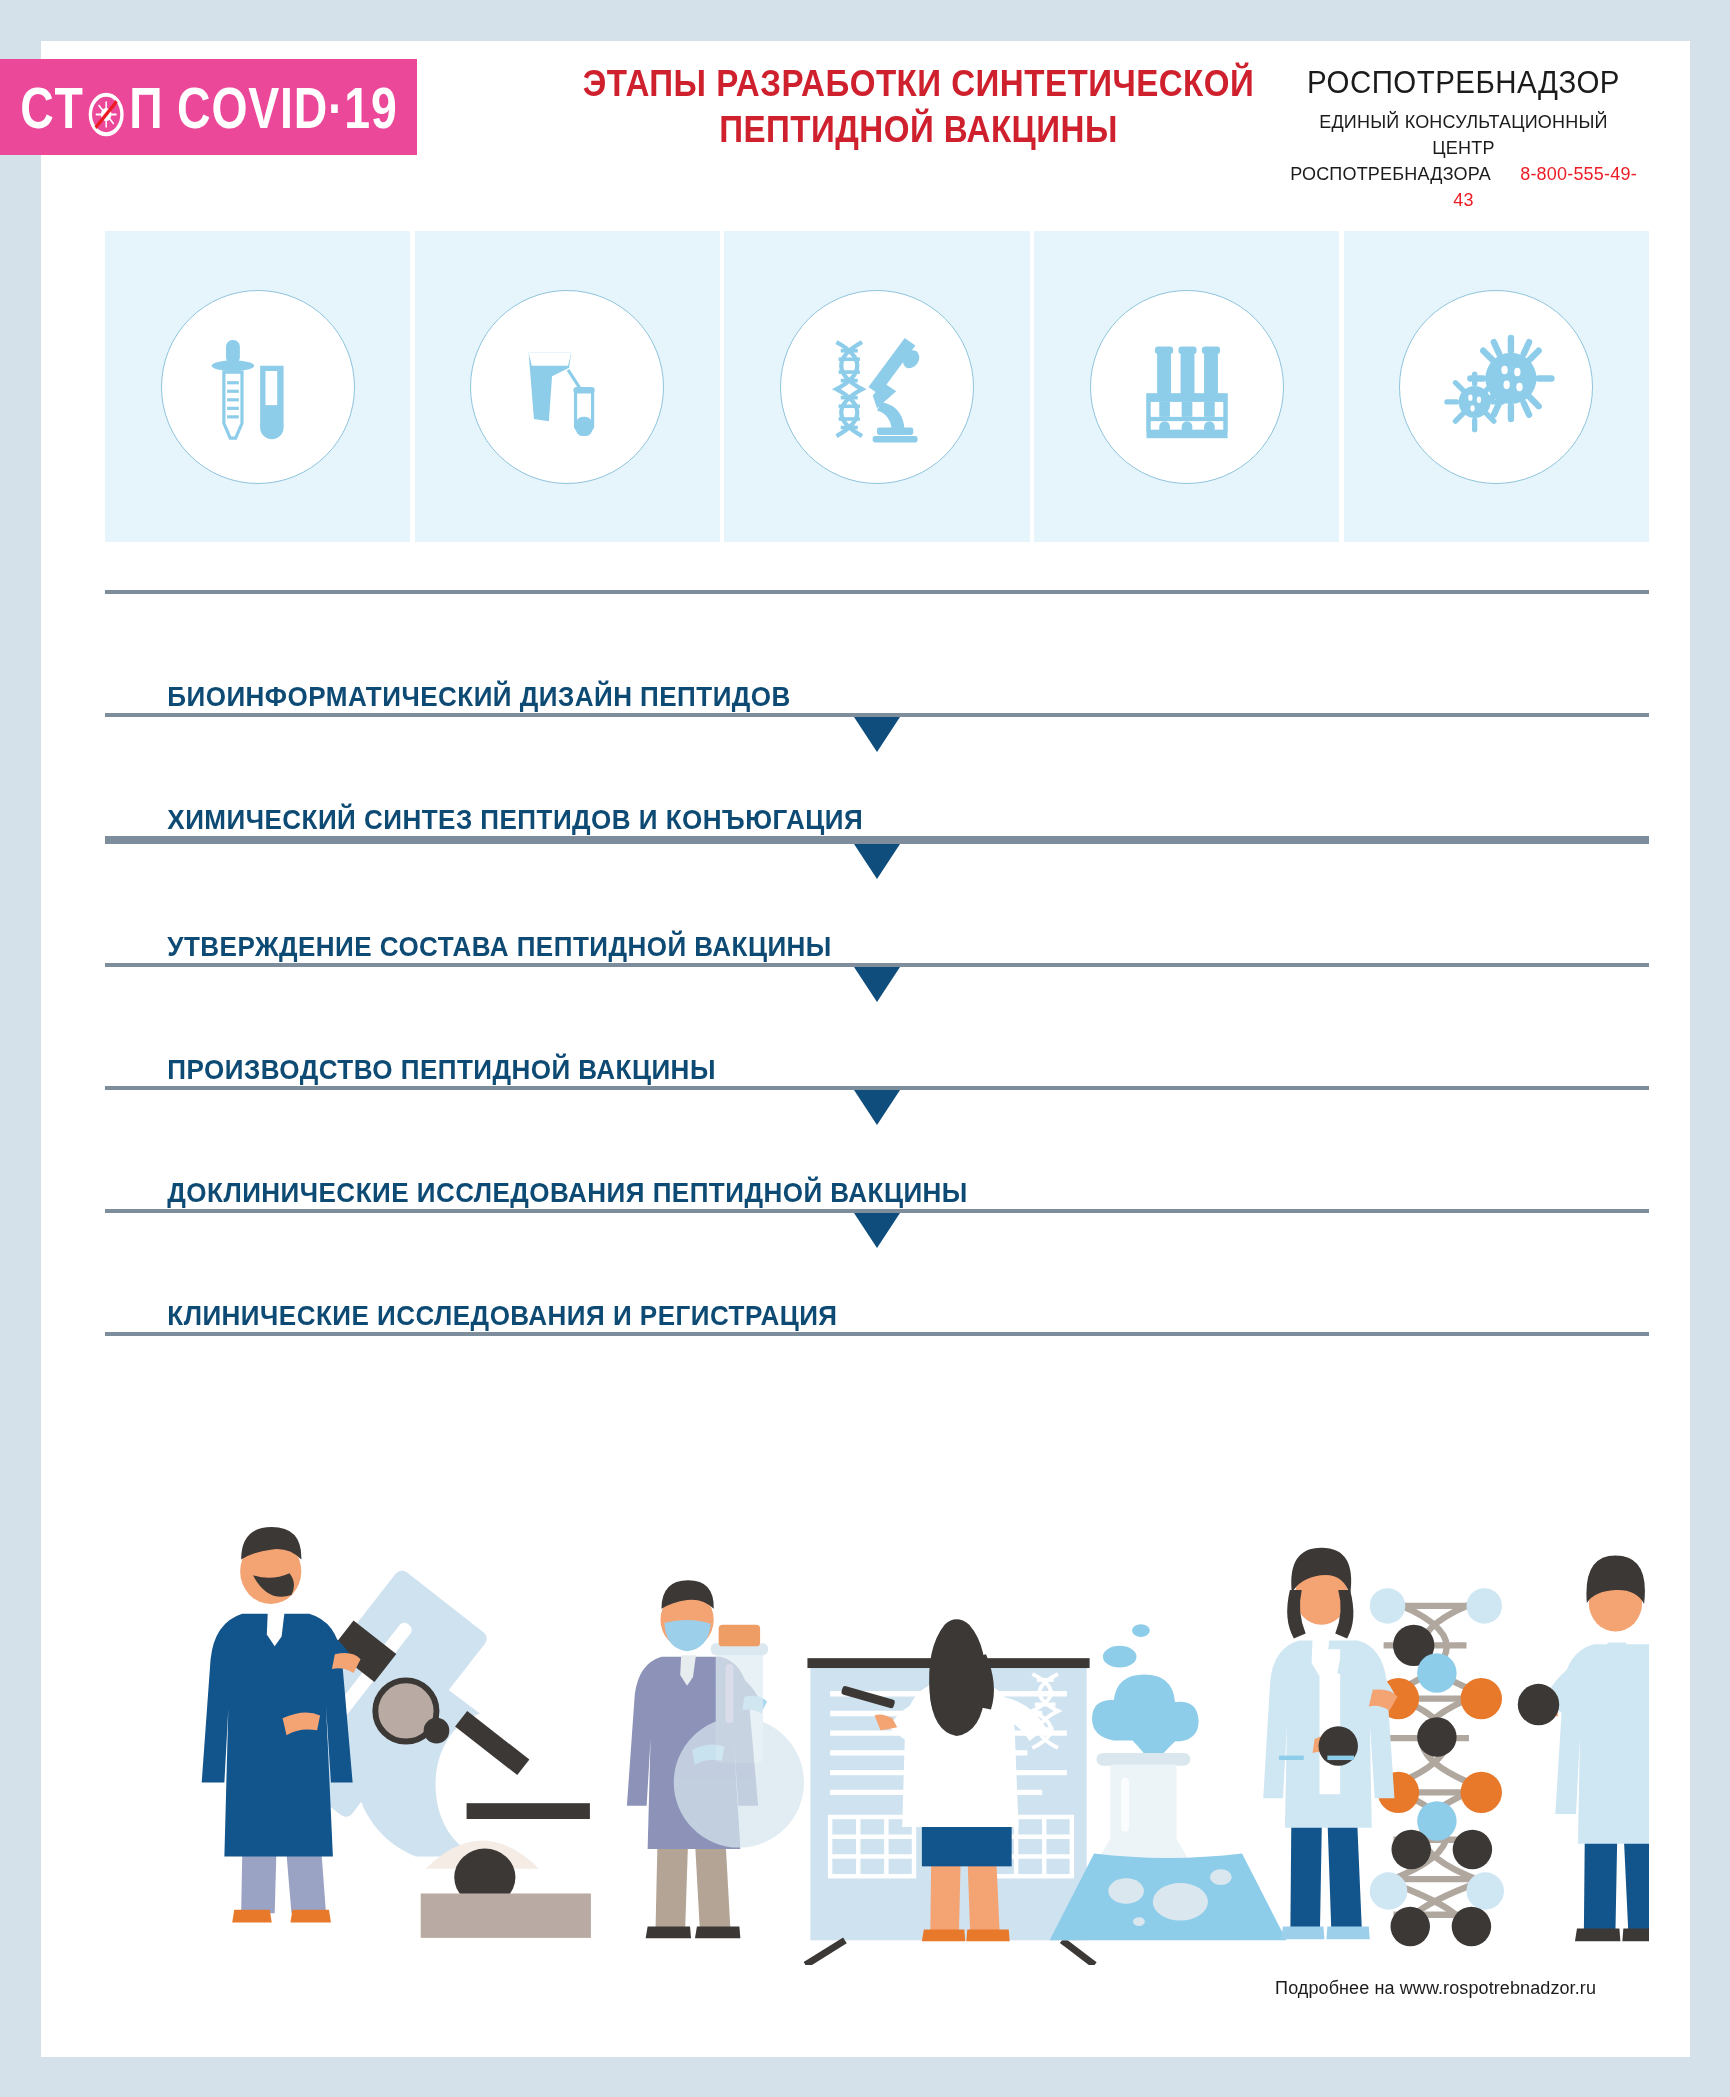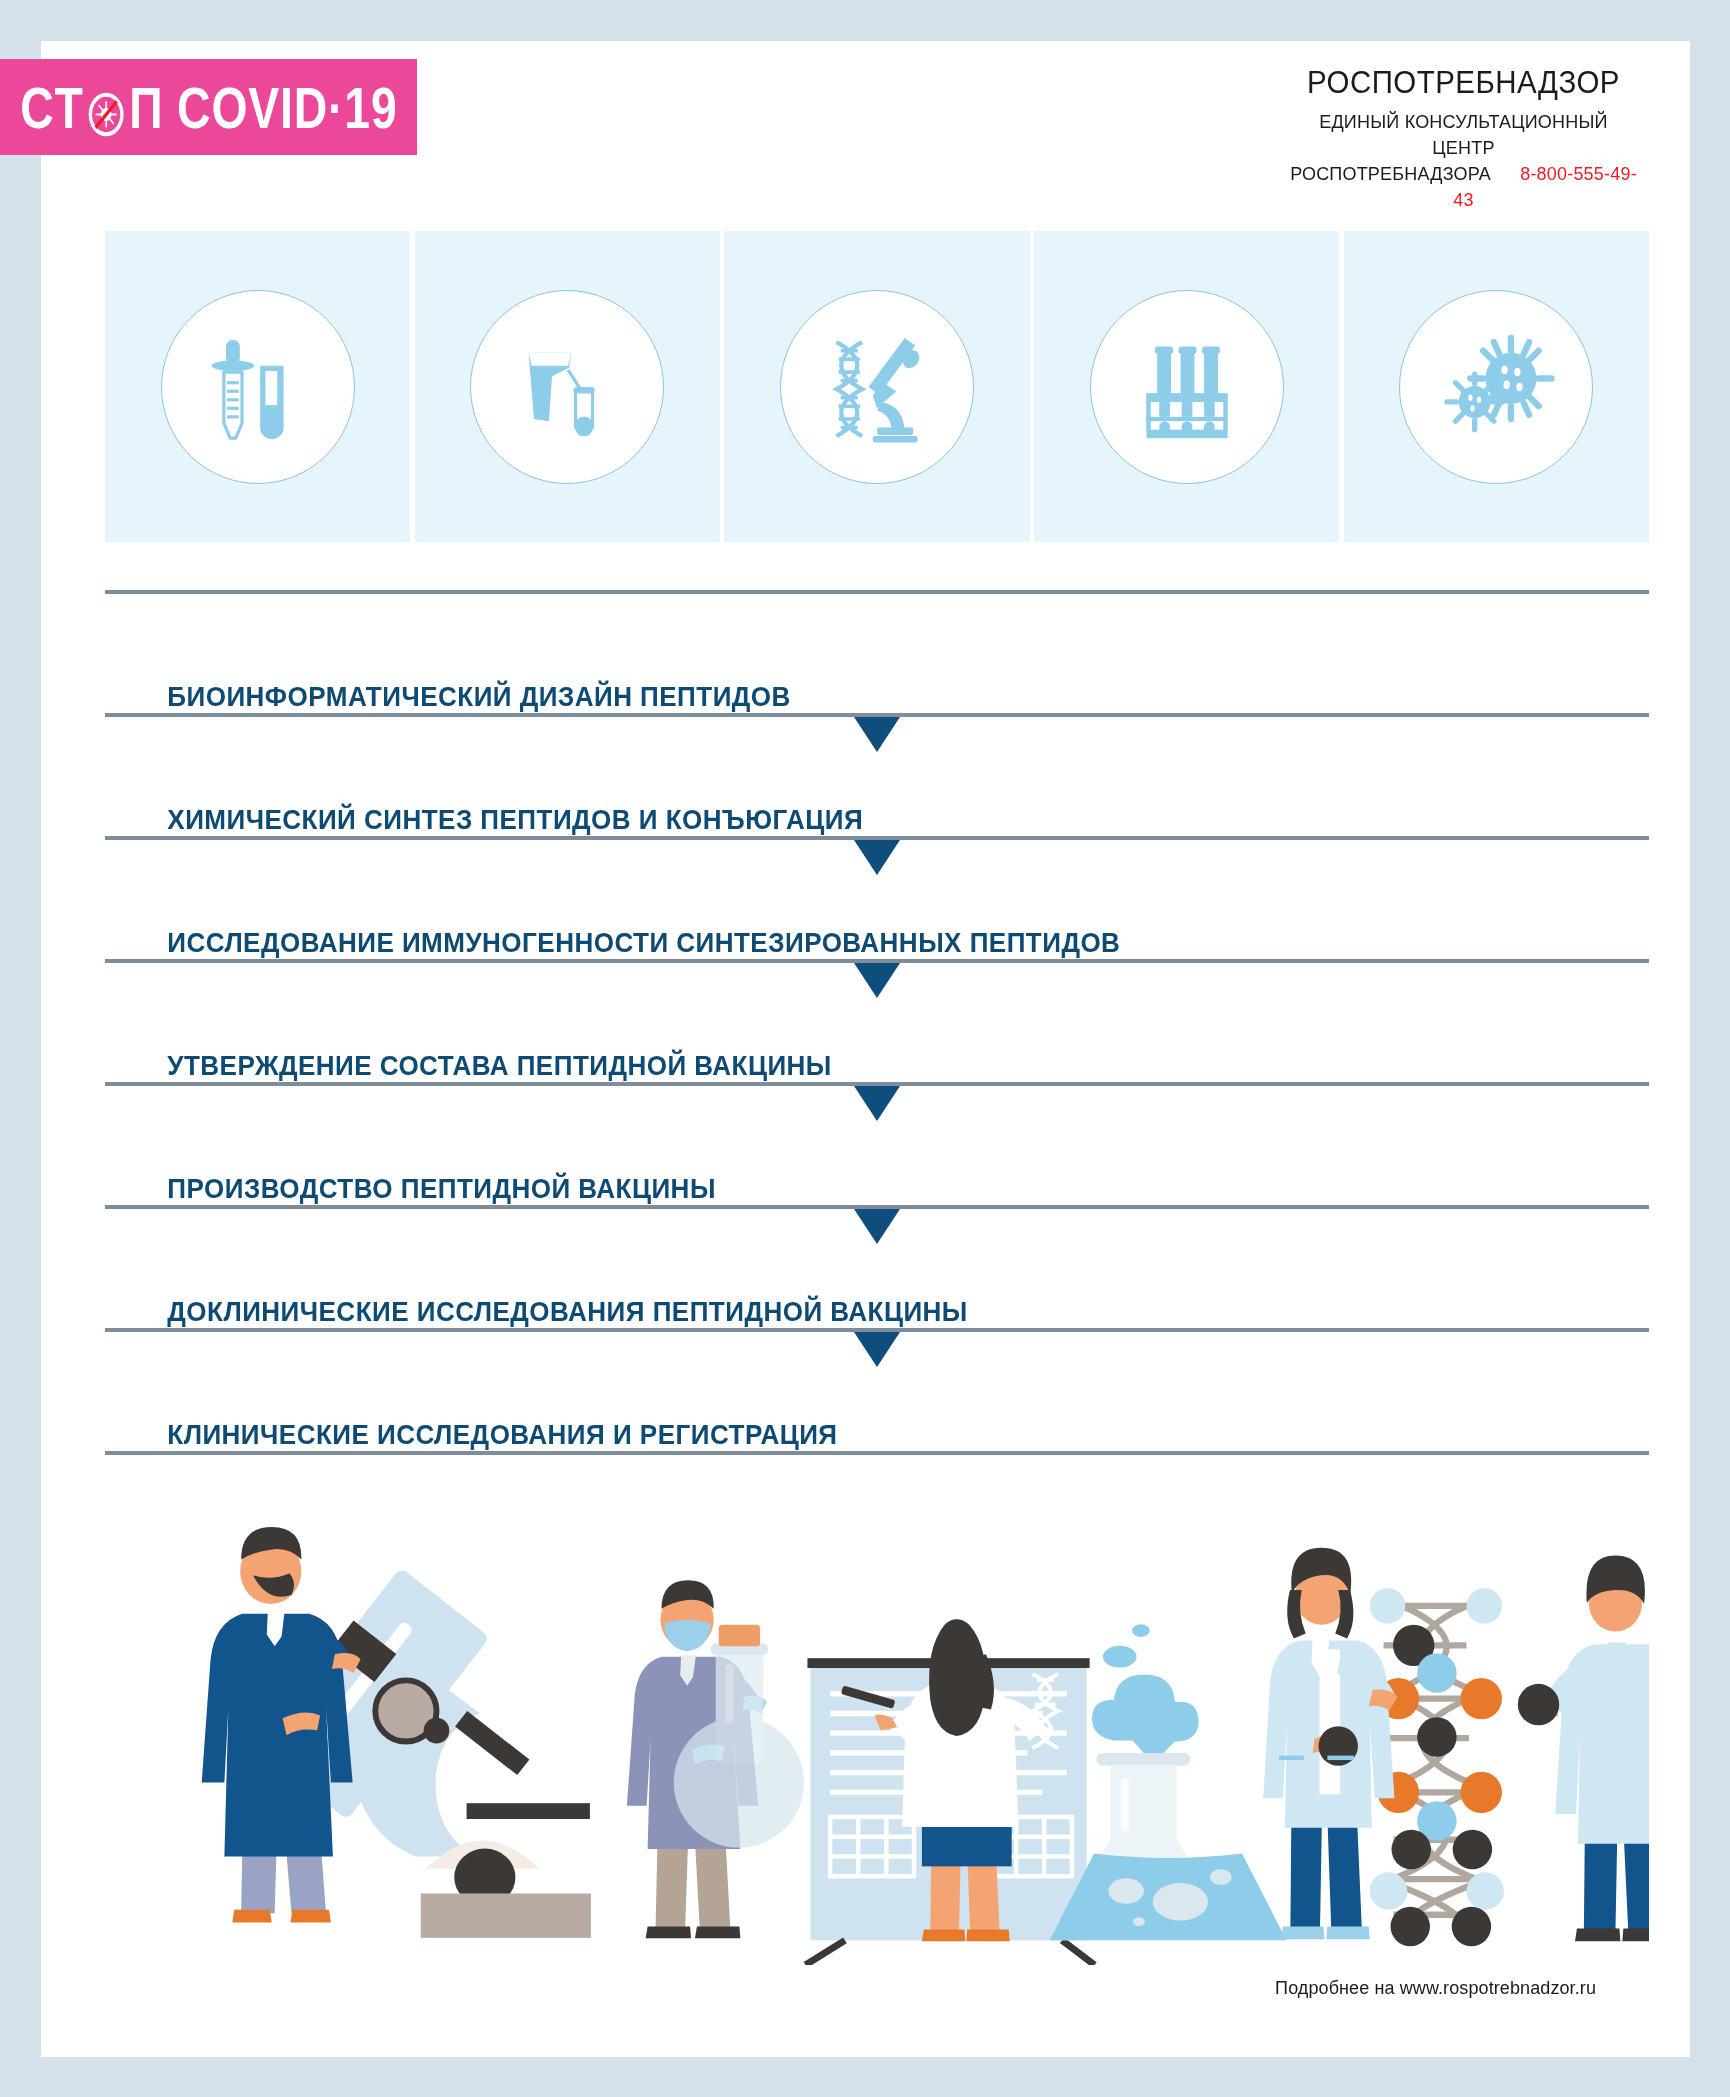--- a/index.html
+++ b/index.html
@@ -123,20 +123,24 @@
                 <line x1="60" y1="60" x2="69" y2="69"></line>
               </g>
             </g>
             <line x1="22" y1="78" x2="78" y2="22" stroke="#ec1c24" stroke-width="8"></line>
           </svg>
         </span>
         <span>П COVID·19</span>
       </div>
     </div>
 
+    <div class="title-block">
+      <div class="title-line">ЭТАПЫ РАЗРАБОТКИ СИНТЕТИЧЕСКОЙ</div>
+      <div class="title-line">ПЕПТИДНОЙ ВАКЦИНЫ</div>
+    </div>
 
     <div class="rpn-block">
       <div class="rpn-name">РОСПОТРЕБНАДЗОР</div>
       <div class="rpn-sub">
         <div>ЕДИНЫЙ КОНСУЛЬТАЦИОННЫЙ ЦЕНТР</div>
         <div>
           <span>РОСПОТРЕБНАДЗОРА</span>
           <span class="rpn-phone">8-800-555-49-43</span>
         </div>
       </div>
@@ -293,23 +297,20 @@
     <div class="divider">
       <span class="arrow"></span>
     </div>
     <div class="step-row">
       <div class="step-label">ХИМИЧЕСКИЙ СИНТЕЗ ПЕПТИДОВ И КОНЪЮГАЦИЯ</div>
     </div>
 
     <div class="divider">
       <span class="arrow"></span>
     </div>
-    <div class="step-row">
-      <div class="step-label">ИССЛЕДОВАНИЕ ИММУНОГЕННОСТИ СИНТЕЗИРОВАННЫХ ПЕПТИДОВ</div>
-    </div>
 
     <div class="divider">
       <span class="arrow"></span>
     </div>
     <div class="step-row">
       <div class="step-label">УТВЕРЖДЕНИЕ СОСТАВА ПЕПТИДНОЙ ВАКЦИНЫ</div>
     </div>
 
     <div class="divider">
       <span class="arrow"></span>

